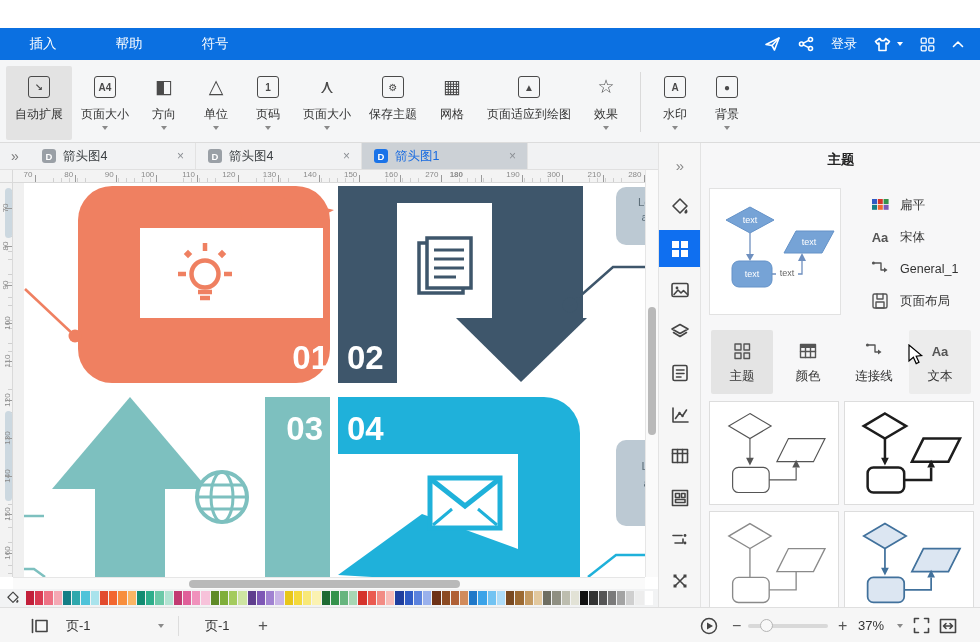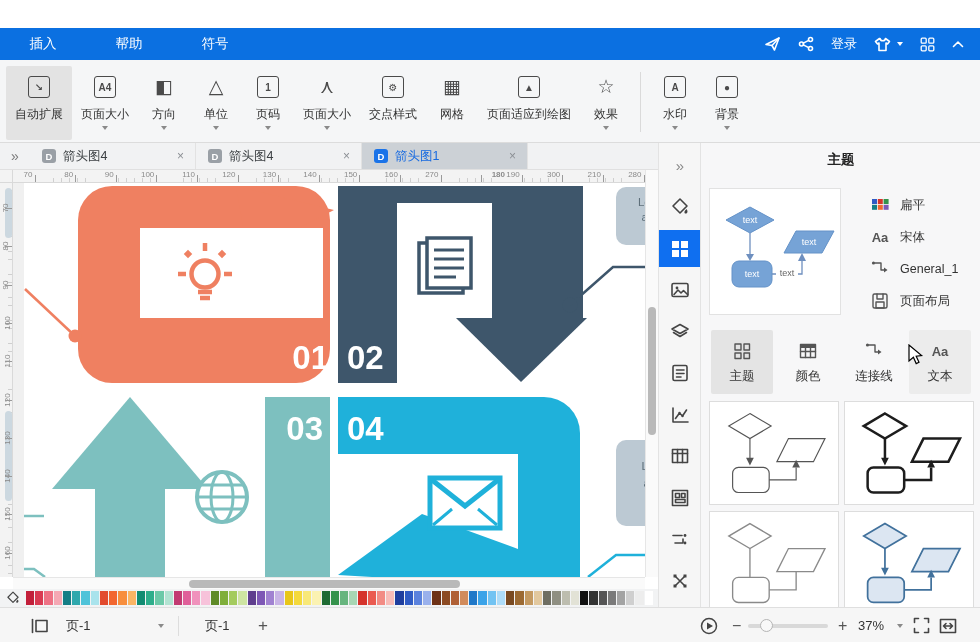--- a/index.html
+++ b/index.html
@@ -226,21 +226,21 @@
       <span class="ric">
         <span class="plain">⋏</span>
       </span>
       <span class="rlabel">页面大小</span>
       <span class="rcaret" style="margin: 3px 0px 0px;"></span>
     </div>
     <div class="rbtn">
       <span class="ric">
         <span class="boxed">⚙</span>
       </span>
-      <span class="rlabel">交点样式</span>
+      <span class="rlabel">保存主题</span>
     </div>
     <div class="rbtn">
       <span class="ric">
         <span class="plain">▦</span>
       </span>
       <span class="rlabel">网格</span>
     </div>
     <div class="rbtn">
       <span class="ric">
         <span class="boxed">▲</span>
@@ -307,21 +307,21 @@
     <span class="hrlab" style="left: 265.1px;">130</span>
     <span style="position: absolute; left: 265.1px; bottom: 0px; width: 1px; height: 7px; background: rgb(154, 154, 154);"></span>
     <span class="hrlab" style="left: 305.7px;">140</span>
     <span style="position: absolute; left: 305.7px; bottom: 0px; width: 1px; height: 7px; background: rgb(154, 154, 154);"></span>
     <span class="hrlab" style="left: 346.3px;">150</span>
     <span style="position: absolute; left: 346.3px; bottom: 0px; width: 1px; height: 7px; background: rgb(154, 154, 154);"></span>
     <span class="hrlab" style="left: 386.9px;">160</span>
     <span style="position: absolute; left: 386.9px; bottom: 0px; width: 1px; height: 7px; background: rgb(154, 154, 154);"></span>
     <span class="hrlab" style="left: 427.5px;">270</span>
     <span style="position: absolute; left: 427.5px; bottom: 0px; width: 1px; height: 7px; background: rgb(154, 154, 154);"></span>
-    <span class="hrlab" style="left: 494px; font-weight: bold;">180</span>
+    <span class="hrlab" style="left: 452px; font-weight: bold;">180</span>
     <span style="position: absolute; left: 468.1px; bottom: 0px; width: 1px; height: 7px; background: rgb(154, 154, 154);"></span>
     <span class="hrlab" style="left: 508.7px;">190</span>
     <span style="position: absolute; left: 508.7px; bottom: 0px; width: 1px; height: 7px; background: rgb(154, 154, 154);"></span>
     <span class="hrlab" style="left: 549.3px;">300</span>
     <span style="position: absolute; left: 549.3px; bottom: 0px; width: 1px; height: 7px; background: rgb(154, 154, 154);"></span>
     <span class="hrlab" style="left: 589.9px; text-align: center;">210</span>
     <span style="position: absolute; left: 589.9px; bottom: 0px; width: 1px; height: 7px; background: rgb(154, 154, 154);"></span>
     <span class="hrlab" style="left: 630.5px;">280</span>
     <span style="position: absolute; left: 630.5px; bottom: 0px; width: 1px; height: 7px; background: rgb(154, 154, 154);"></span>
   </div>

